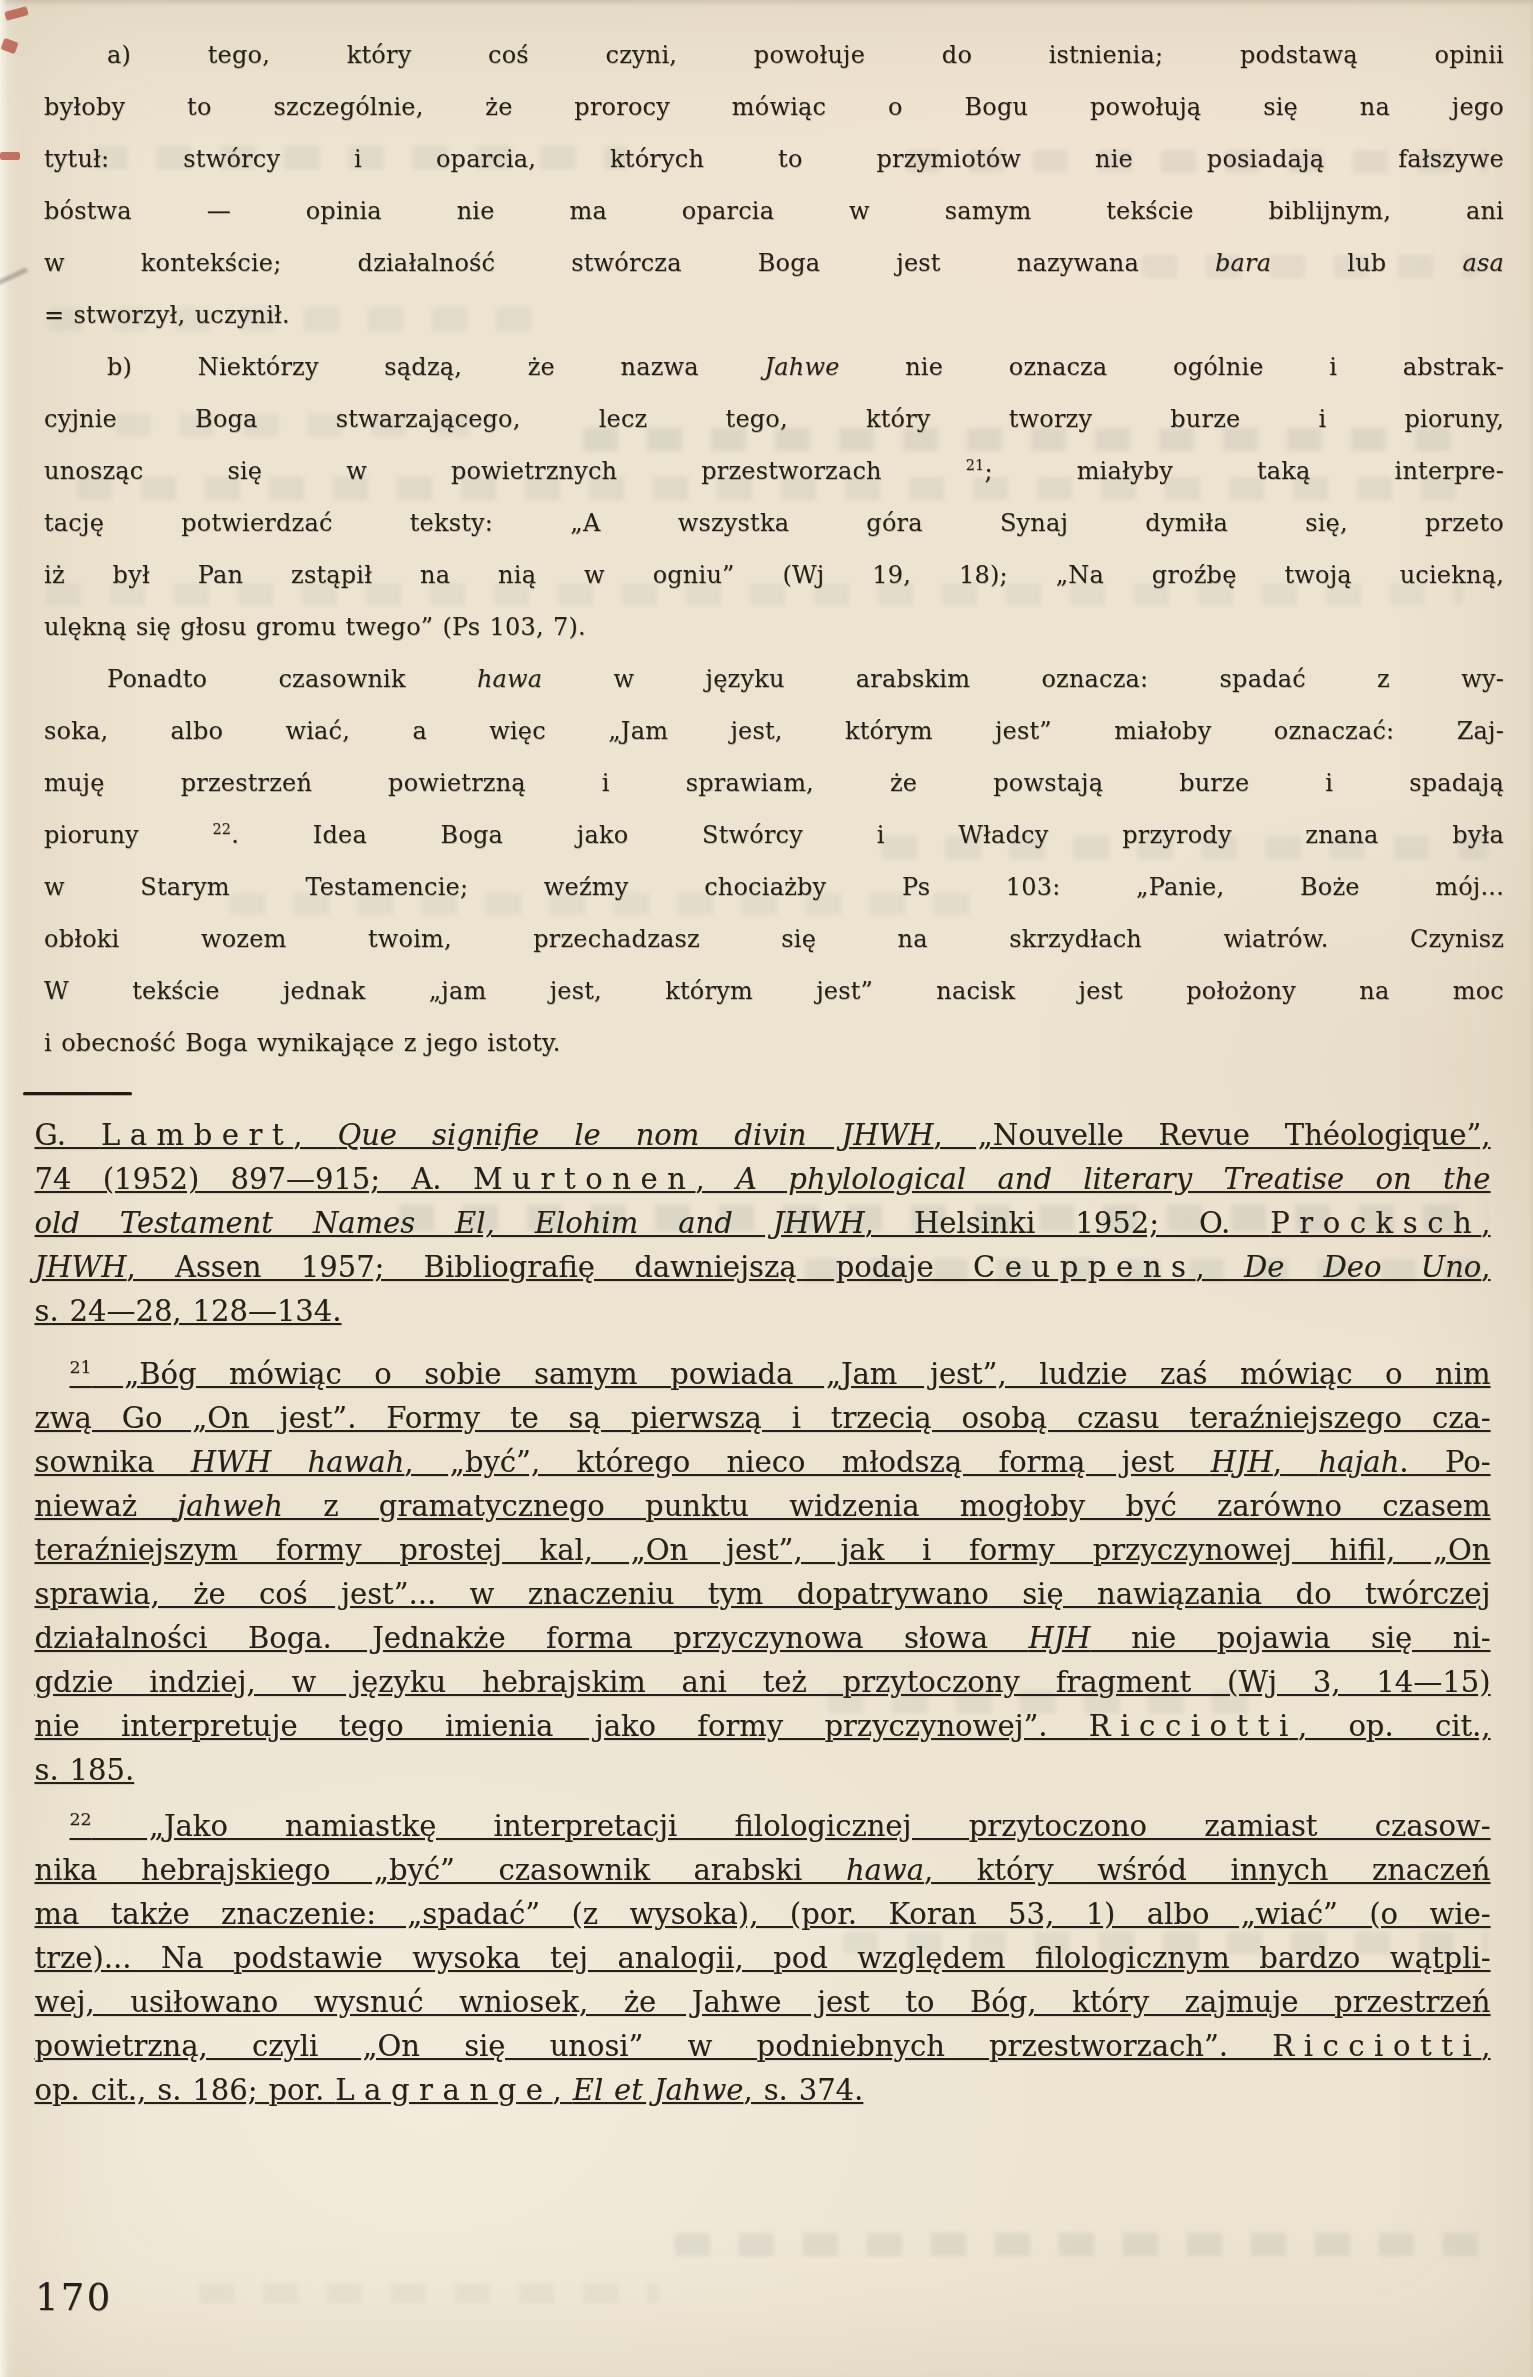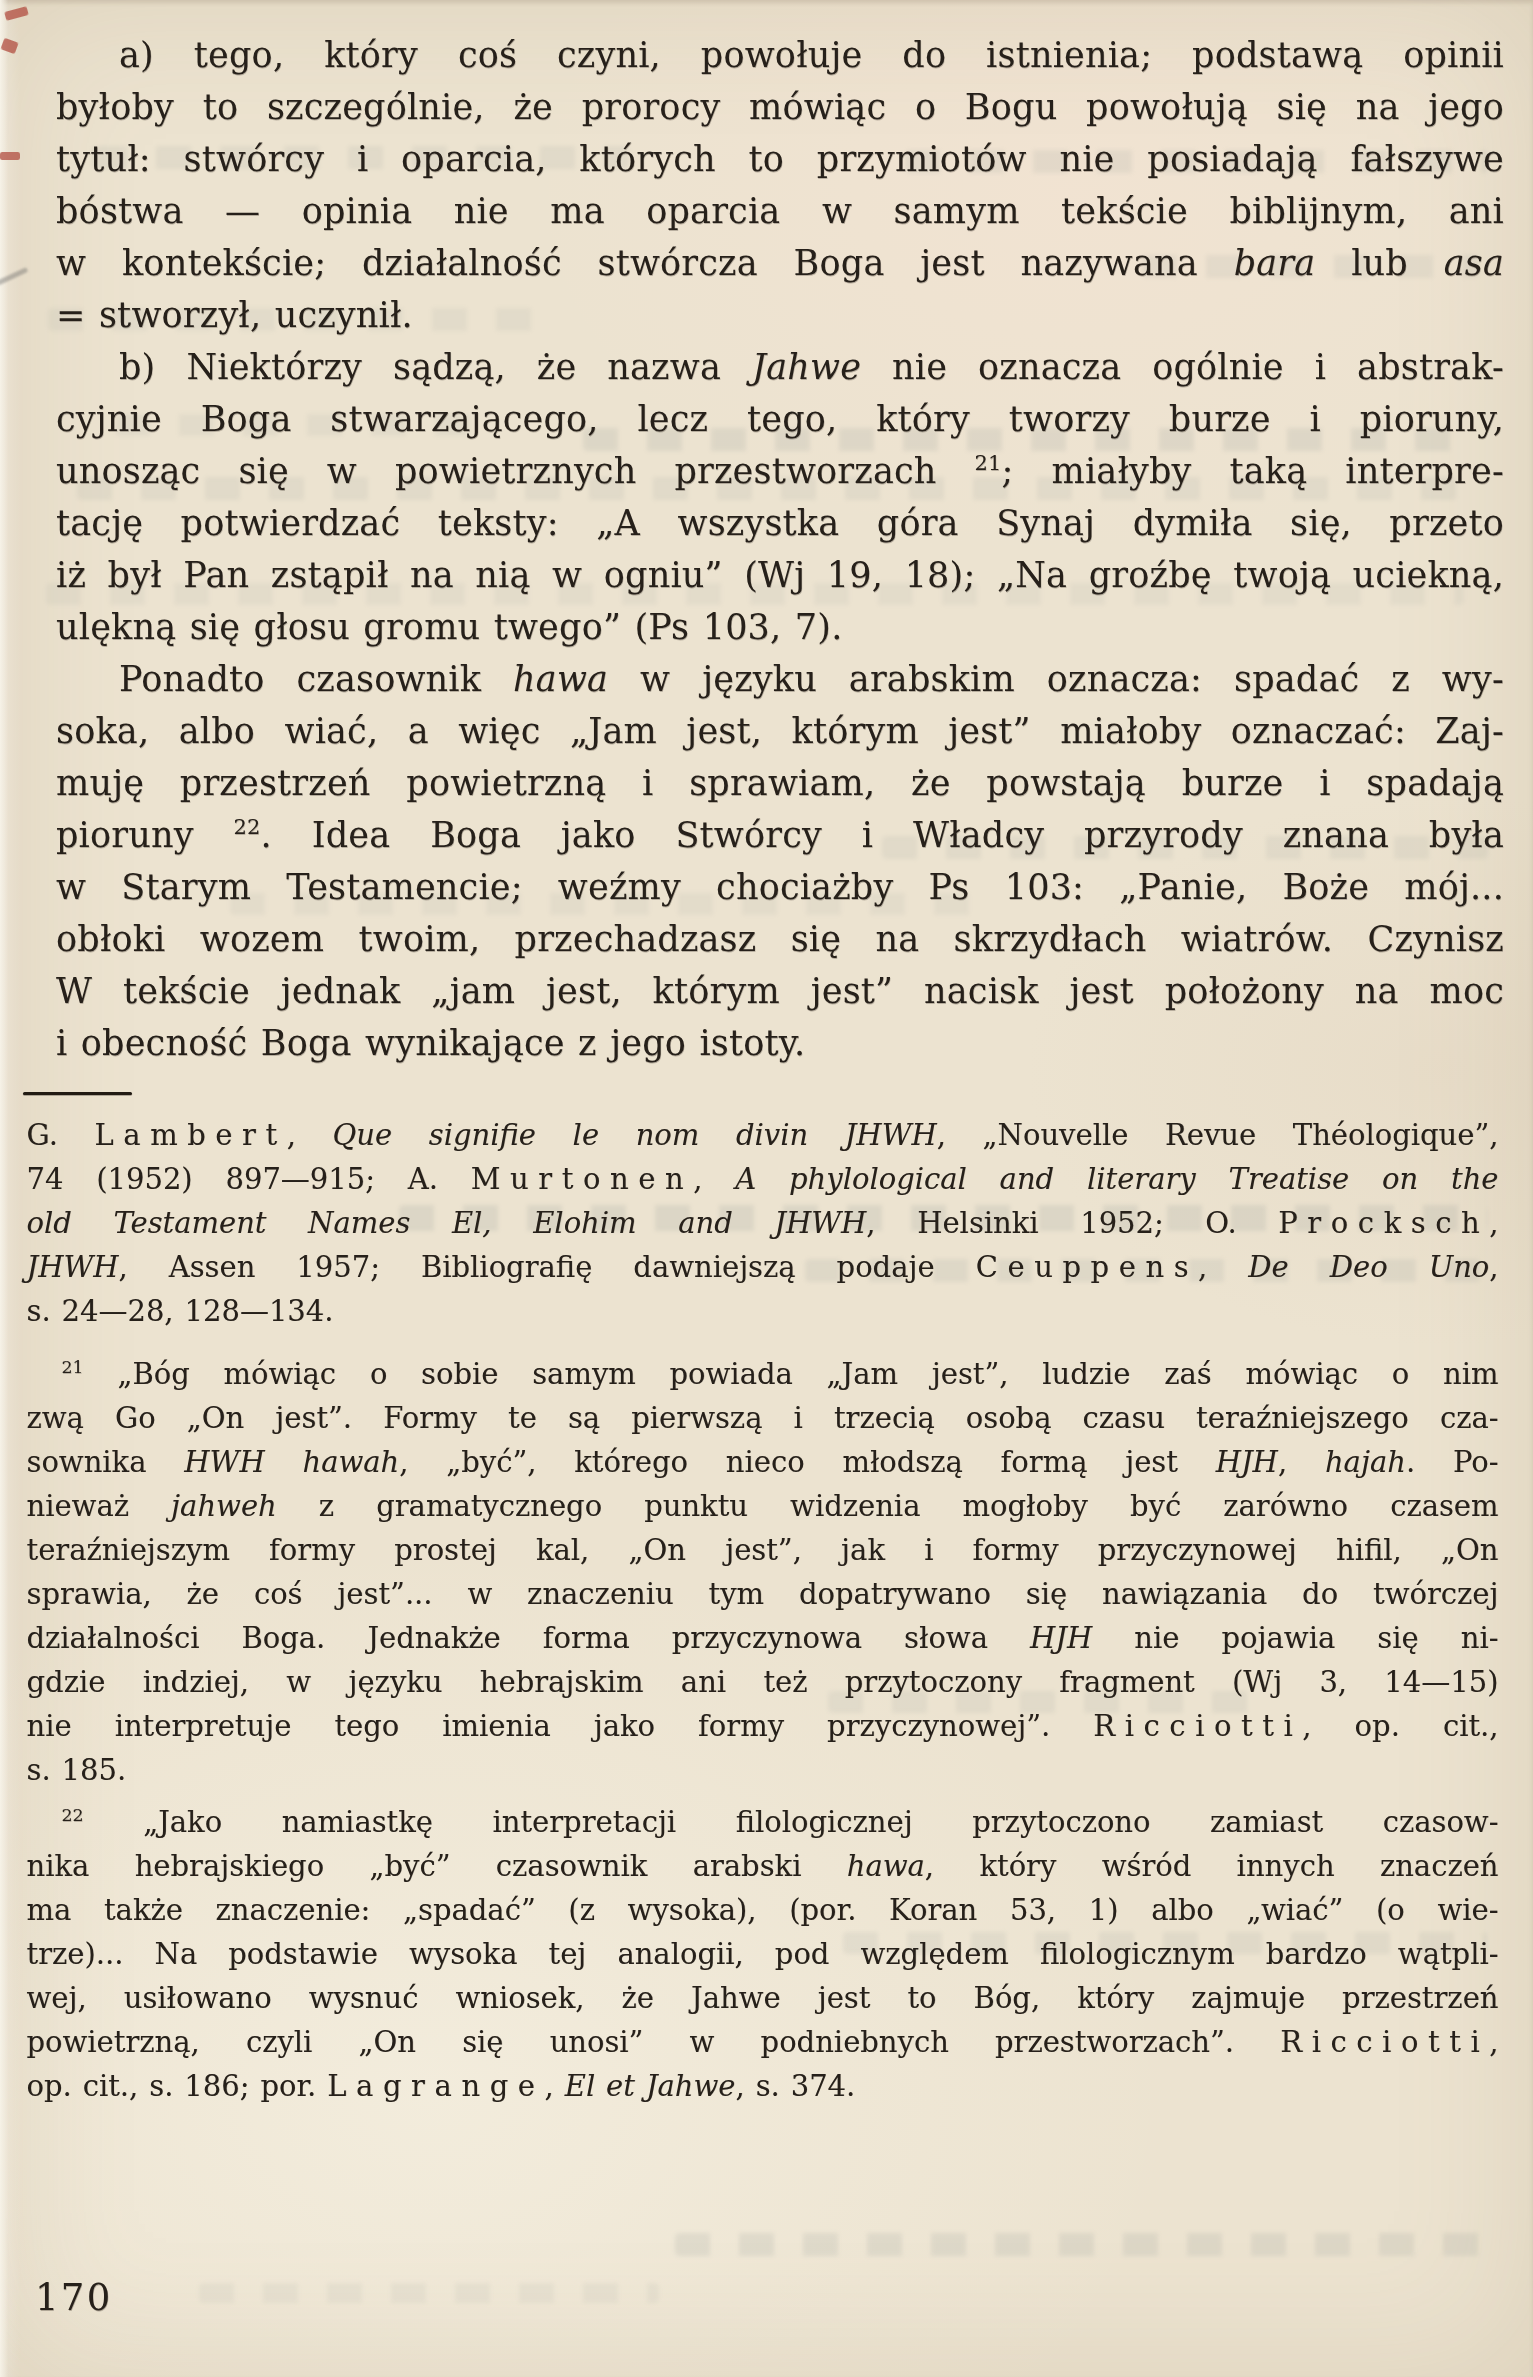--- a/index.html
+++ b/index.html
@@ -14,35 +14,35 @@
     background:
       radial-gradient(920px 613px at 70% 8%, rgba(245,227,211,.55), transparent 60%),
       radial-gradient(1150px 843px at 28% 88%, rgba(249,245,232,.5), transparent 65%),
       radial-gradient(690px 460px at 94% 45%, rgba(227,214,193,.5), transparent 60%),
       linear-gradient(90deg,#f4eee2 0px,#ece3d0 20px),
       #ebe2cf;
     box-shadow:inset 0 0 138px rgba(150,125,90,.18), inset 0 3.1px 4.6px rgba(80,60,40,.15);
   }
   
   .content{position:absolute;left:44px;top:29px;width:1460px;}
-  .main{font-size:35px;line-height:52px;letter-spacing:0.2px;
-        text-shadow:0.5px 0.5px 0 rgba(45,36,27,.28);margin-left:12px;}
+  .main{font-size:24px;line-height:52px;letter-spacing:0.2px;
+        text-shadow:0.5px 0.5px 0 rgba(45,36,27,.28);}
   .notes{position:relative;left:-21.5px;width:1480px;
          font-size:29px;line-height:44px;
          text-shadow:0.4px 0.4px 0 rgba(45,36,27,.25);}
   .line{text-align:justify;text-align-last:justify;word-spacing:.06em;}
   .line.last{text-align-last:left;}
   .main .line.ind{text-indent:63px;}
   .notes .line.ind{text-indent:35px;}
   sup{font-size:60%;vertical-align:super;line-height:0;}
   i{font-style:italic;}
   .sp{letter-spacing:.33em;}
   .separator{height:3.1px;width:109px;background:#221b13;margin:23px 0 18.4px -21.5px;
              border-radius:1.5px;box-shadow:0 0.8px 0 rgba(34,27,19,.4);}
-  .note-block{margin:4px;}
+  .note-block{margin:12px;text-decoration:underline;}
   .nb-gap-lg{margin-top:18.4px;}
   .nb-gap-sm{margin-top:7.7px;}
   .page-number{position:absolute;left:35px;top:2276px;font-size:37px;
                letter-spacing:2.3px;text-shadow:0.5px 0.5px 0 rgba(45,36,27,.3);}
   
   .ghosts div{position:absolute;border-radius:4.6px;
     background:repeating-linear-gradient(90deg, rgba(138,147,145,.38) 0 35px, transparent 35px 64px);
     filter:blur(2.3px);}
   .redmark{position:absolute;background:#b0483b;opacity:.72;border-radius:2.3px;filter:blur(0.5px);}
   .grayslash{position:absolute;background:rgba(95,95,95,.38);border-radius:2.3px;filter:blur(0.9px);}

